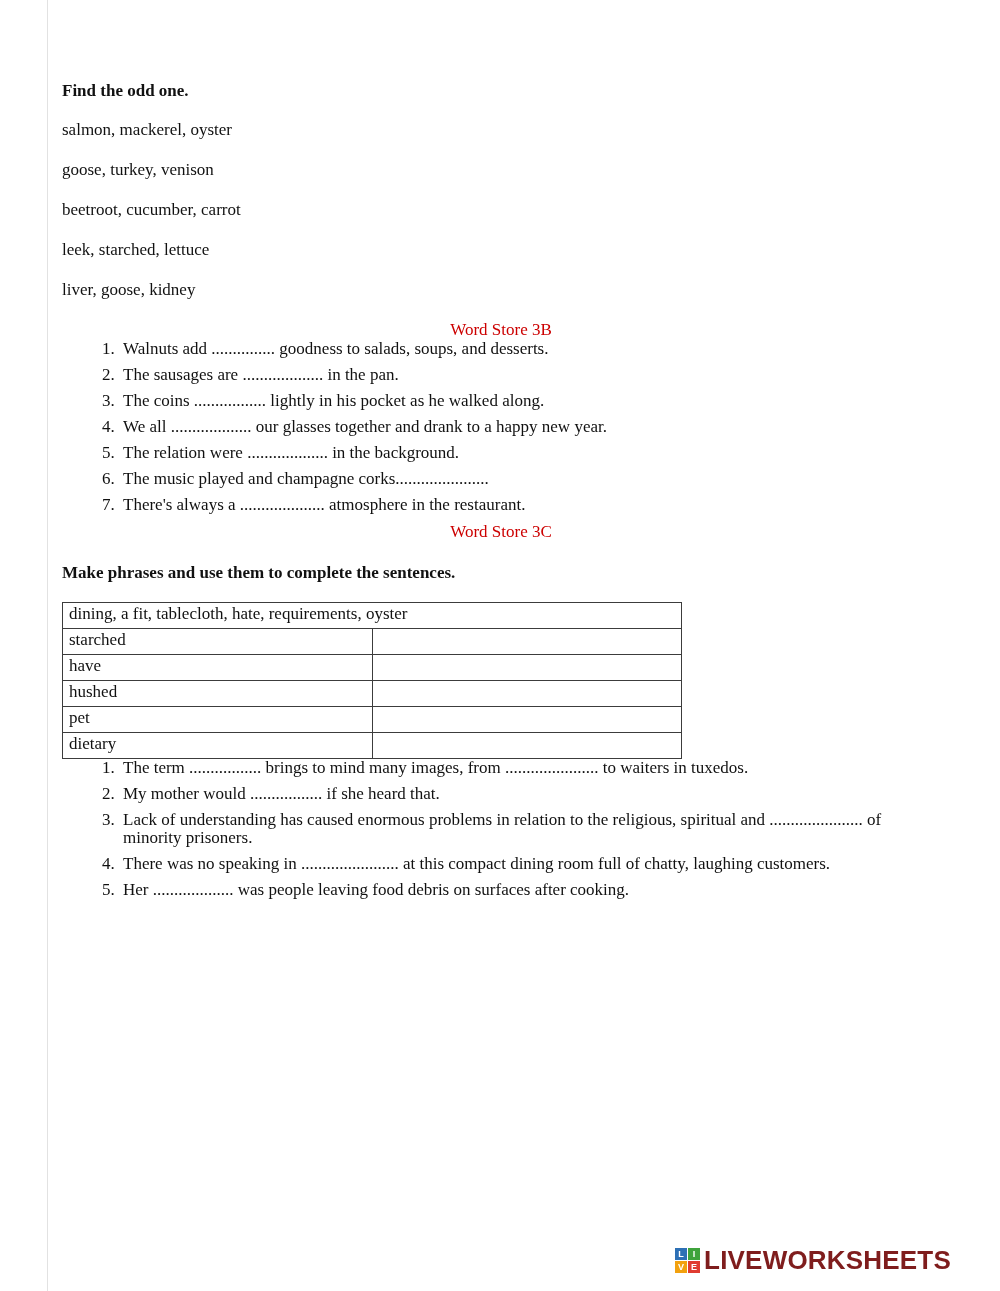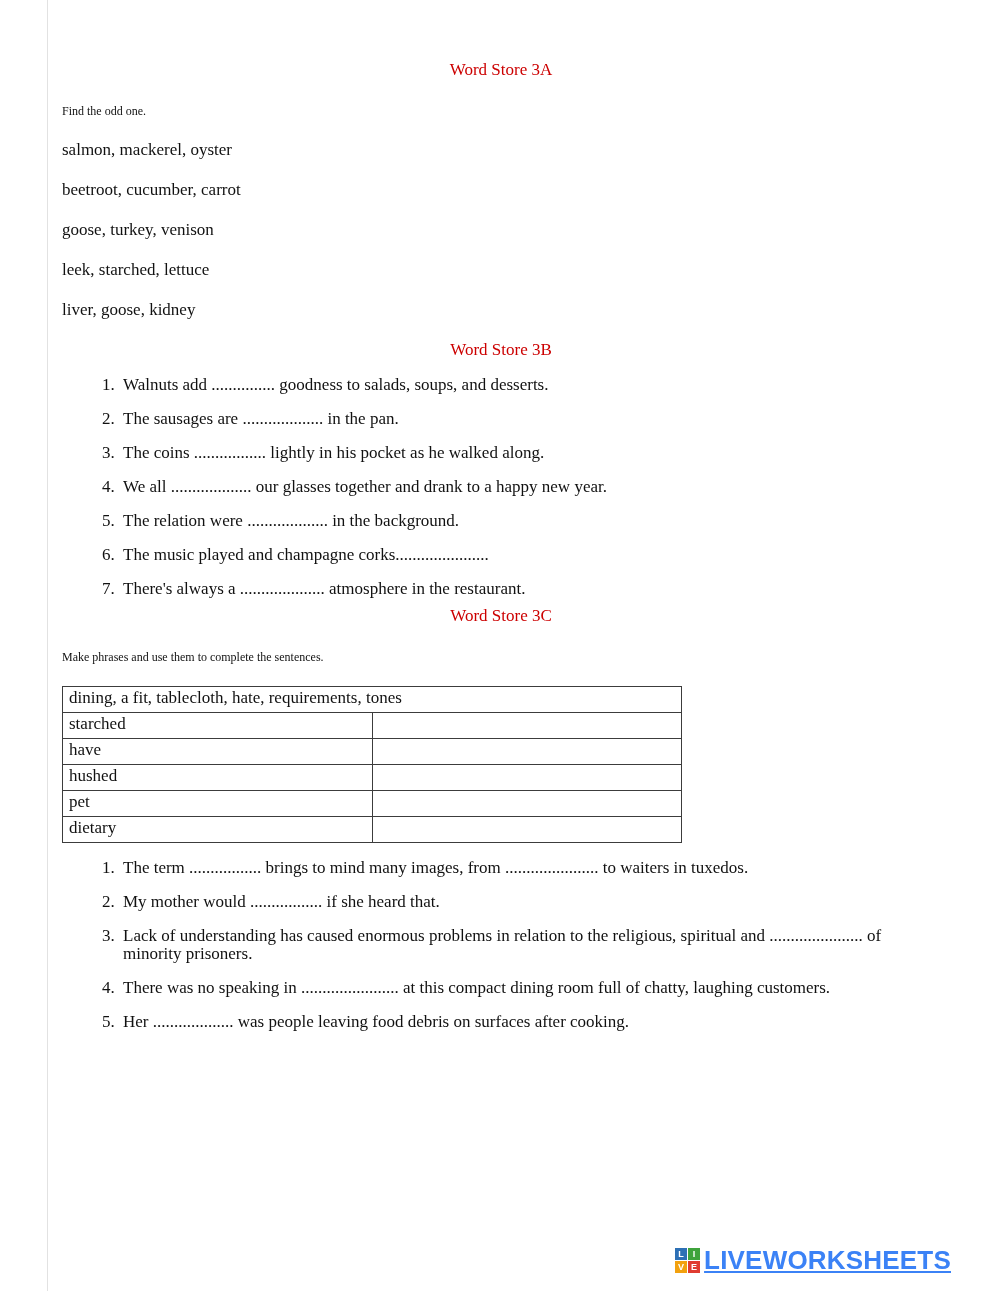--- a/index.html
+++ b/index.html
@@ -31,35 +31,35 @@
   .section-title {
     text-align: center;
     color: #cc0000;
     font-weight: normal;
     font-size: 17px;
     margin: 0;
     line-height: 20px;
   }
   .section-title.mid { margin-top: 2px; }
   .instruction {
-    font-weight: normal;
-    font-size: 12px;
+    font-weight: bold;
+    font-size: 17px;
     margin: 21px 0 19px 0;
     line-height: 20px;
   }
   .odd-list p {
     margin: 0 0 21px 0;
     line-height: 19px;
   }
   ol.numbered {
     margin: 0;
     padding-left: 57px;
   }
   ol.numbered li {
-    margin: 16px 0 8px 0;
+    margin: 0 0 8px 0;
     line-height: 18px;
     padding-left: 4px;
     font-family: Liberation Serif, serif;
   }
   table.phrase-table {
     border-collapse: collapse;
     width: 620px;
     margin: 6px 0 0 0;
   }
   table.phrase-table td {
@@ -97,39 +97,37 @@
     text-align: center;
   }
   .logo-cell.c0 { background: #2d70b5; }
   .logo-cell.c1 { background: #3fa33c; }
   .logo-cell.c2 { background: #f2a10e; }
   .logo-cell.c3 { background: #e03c31; }
   .brand-text {
     font-family: "Liberation Sans", sans-serif;
     font-weight: bold;
     font-size: 26px;
-    color: #3b82f6;
+    color: #7f1d1d;
     letter-spacing: 0.2px;
-    text-decoration: underline;
   }
 </style>
 </head>
 <body>
 
 <div class="page-edge-line"></div>
 
 <div class="page">
 
-  <h2 class="section-title">Word Store 3A</h2>
   <p class="instruction">Find the odd one.</p>
 
   <div class="odd-list">
     <p>salmon, mackerel, oyster</p>
+    <p>goose, turkey, venison</p>
     <p>beetroot, cucumber, carrot</p>
-    <p>goose, turkey, venison</p>
     <p>leek, starched, lettuce</p>
     <p>liver, goose, kidney</p>
   </div>
 
   <h2 class="section-title mid">Word Store 3B</h2>
 
   <ol class="numbered">
     <li>Walnuts add ............... goodness to salads, soups, and desserts.</li>
     <li>The sausages are ................... in the pan.</li>
     <li>The coins ................. lightly in his pocket as he walked along.</li>
@@ -138,21 +136,21 @@
     <li>The music played and champagne corks......................</li>
     <li>There's always a .................... atmosphere in the restaurant.</li>
   </ol>
 
   <h2 class="section-title mid">Word Store 3C</h2>
   <p class="instruction">Make phrases and use them to complete the sentences.</p>
 
   <table class="phrase-table">
     <tbody>
         <tr>
-      <td colspan="2">dining,  a fit, tablecloth, hate, requirements, tones</td>
+      <td colspan="2">dining,  a fit, tablecloth, hate, requirements, oyster</td>
     </tr>
     <tr>
       <td class="label-col">starched</td>
       <td class="answer-col"></td>
     </tr>
     <tr>
       <td class="label-col">have</td>
       <td class="answer-col"></td>
     </tr>
     <tr>

